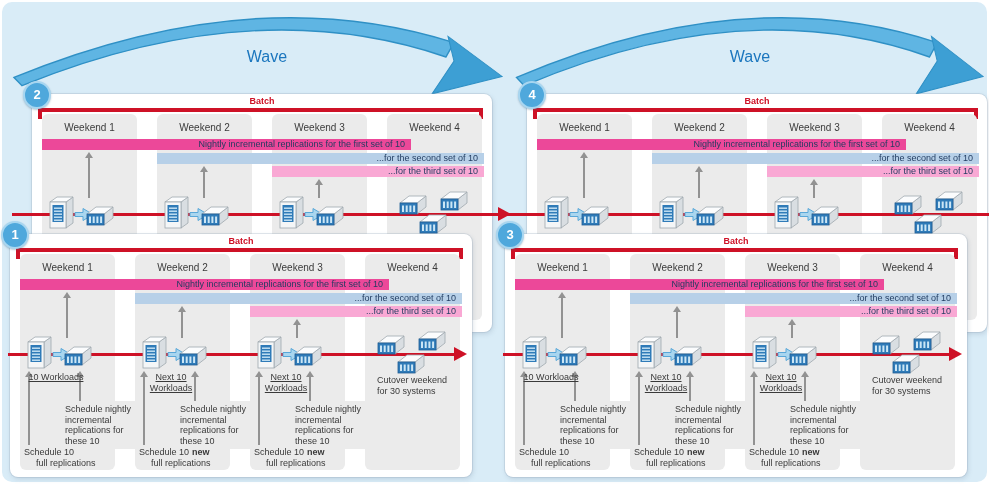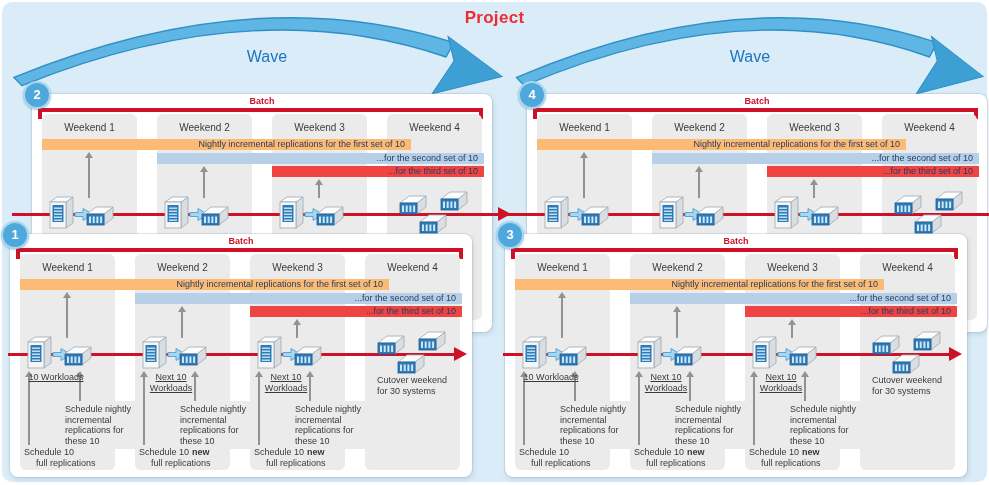--- a/index.html
+++ b/index.html
@@ -29,23 +29,23 @@
   .batch-label{position:absolute;left:0;right:0;top:2px;text-align:center;font-size:9px;font-weight:bold;color:#CE1126;}
   .bracket{position:absolute;left:6px;right:9px;top:14px;height:7px;
            border-top:4px solid #CE1126;border-left:4px solid #CE1126;border-right:4px solid #CE1126;}
 
   .col{position:absolute;top:20px;width:95px;background:#EBEBEB;border-radius:6px;}
   .bottom .col{height:216px;} .top .col{height:206px;}
   .c0{left:10px;} .c1{left:125px;} .c2{left:240px;} .c3{left:355px;}
   .col-header{margin-top:8px;text-align:center;font-size:10px;color:#3b3b3b;}
 
   .bar{position:absolute;height:11px;font-size:9px;line-height:11px;color:#1F3A5F;text-align:right;padding-right:6px;box-sizing:border-box;}
-  .b1{left:10px; width:369px;top:45px;background:#fdba74;}
+  .b1{left:10px; width:369px;top:45px;background:#ec4899;}
   .b2{left:125px;width:327px;top:59px;background:#B7D0E8;}
-  .b3{left:240px;width:212px;top:72px;background:#ef4444;}
+  .b3{left:240px;width:212px;top:72px;background:#f9a8d4;}
 
   .uarrow{position:absolute;width:2px;background:#929292;}
   .uarrow::before{content:"";position:absolute;top:-6px;left:-3px;
                   border-left:4px solid transparent;border-right:4px solid transparent;border-bottom:6px solid #929292;}
   .ua0{left:56px; top:64px;height:40px;}
   .ua1{left:171px;top:78px;height:26px;}
   .ua2{left:286px;top:91px;height:13px;}
   .long0{left:18px; top:143px;height:68px;} .long1{left:133px;top:143px;height:68px;} .long2{left:248px;top:143px;height:68px;}
   .short0{left:69px;top:143px;height:26px;} .short1{left:184px;top:143px;height:26px;} .short2{left:299px;top:143px;height:26px;}
 
@@ -111,21 +111,20 @@
 
   <svg class="wave w0" viewBox="0 0 500 80" preserveAspectRatio="none">
     <path d="M10,58 Q250,-38 450,24 L442,38 Q250,-26 18,66 Z" fill="#5FB5E3" stroke="#2F90C5" stroke-width="1.4"></path>
     <polygon points="444,18 498,57 428,74 450,42" fill="#3D9FD4" stroke="#2F90C5" stroke-width="1"></polygon>
   </svg>
   <svg class="wave w1" viewBox="0 0 500 80" preserveAspectRatio="none">
     <path d="M10,58 Q250,-38 450,24 L442,38 Q250,-26 18,66 Z" fill="#5FB5E3" stroke="#2F90C5" stroke-width="1.4"></path>
     <polygon points="444,18 498,57 428,74 450,42" fill="#3D9FD4" stroke="#2F90C5" stroke-width="1"></polygon>
   </svg>
 
-  <div class="project-title">Project</div>
   <div class="wave-label wv-l">Wave</div>
   <div class="wave-label wv-r">Wave</div>
 
   <div class="panel pos-0 top">
     <div class="circle">2</div>
     <div class="batch-label">Batch</div>
     <div class="bracket"></div>
 
     <div class="col c0">
       <div class="col-header">Weekend 1</div>

